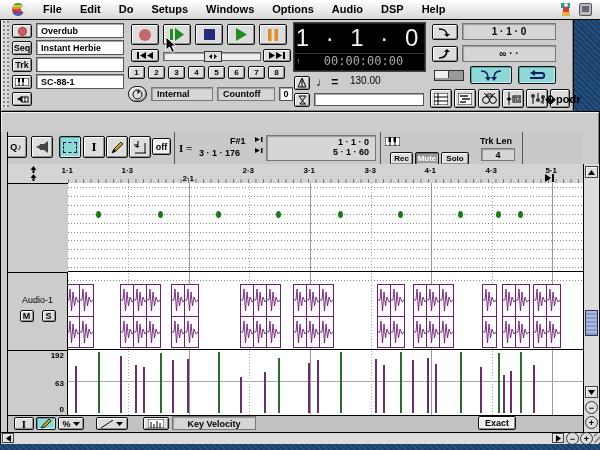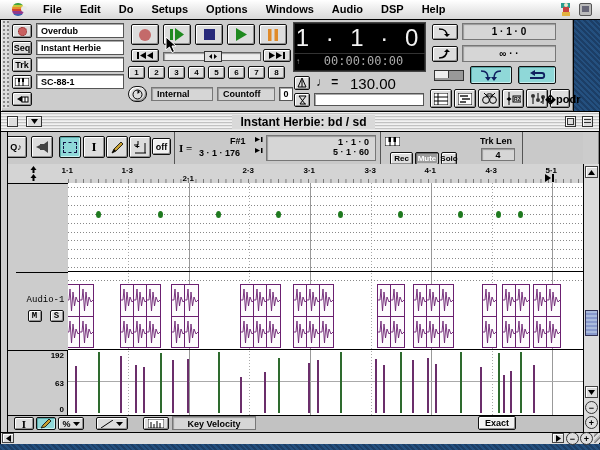--- a/index.html
+++ b/index.html
@@ -43,21 +43,21 @@
   .smalltext{font-size:9px;font-weight:bold;color:#000;}
   
   .ruler{left:1px;top:164px;width:582px;height:19px;background:#d4d4d4;border-bottom:1px solid #000;}
   .ruler-ticks{left:68px;top:174px;width:515px;height:9px;
     background:repeating-linear-gradient(to right,#777 0 1px,transparent 1px 7.5px);
     background-position:0 bottom;background-size:7.5px 4px;background-repeat:repeat-x;}
   .rlabel{position:absolute;top:1px;font-size:8px;font-weight:bold;color:#000;transform:translateX(-100%);padding-right:1px;}
   
   .namescol{left:8px;top:183px;width:60px;height:89px;background:#ececec;border-right:1px solid #000;box-sizing:border-box;overflow:hidden;}
   .trackname{height:8.9px;font-size:8px;line-height:8.9px;color:#000;padding-left:2px;white-space:nowrap;overflow:hidden;}
-  .audiopanel{left:16px;top:272px;width:60px;height:78px;background:#ccc;border-right:1px solid #000;border-top:1px solid #000;box-sizing:border-box;font-family:Liberation Mono, monospace;}
+  .audiopanel{left:8px;top:272px;width:60px;height:78px;background:#ccc;border-right:1px solid #000;border-top:1px solid #000;box-sizing:border-box;}
   .velpanel{left:8px;top:350px;width:60px;height:65px;background:#ccc;border-right:1px solid #000;border-top:1px solid #000;box-sizing:border-box;}
   .vlabel{position:absolute;right:3px;font-size:8px;font-weight:bold;color:#000;}
   .grid{left:68px;top:183px;width:515px;height:232px;background:#fff;overflow:hidden;}
   .gline{position:absolute;top:0;bottom:0;width:1px;}
   .dotline{position:absolute;height:1px;left:0;right:0;
     background:repeating-linear-gradient(to right,#888 0 1px,transparent 1px 3px);}
   .notedot{position:absolute;width:5px;height:7px;border-radius:50%;}
   .agroup{position:absolute;top:101px;height:64px;border:1px solid #6b2070;background:#fdfbfd;box-sizing:border-box;display:flex;}
   .acell{height:100%;border-right:1px solid #6b2070;box-sizing:border-box;display:flex;flex-direction:column;}
   .acell:last-child{border-right:none;}
@@ -81,22 +81,22 @@
 
 <div class="screen">
 
   <div class="abs menubar">
     <div class="apple"></div>
     <div id="menu-items" style="display:flex;">
         <span class="menu-item">File</span>
         <span class="menu-item">Edit</span>
         <span class="menu-item">Do</span>
         <span class="menu-item">Setups</span>
+        <span class="menu-item">Windows</span>
         <span class="menu-item">Options</span>
-        <span class="menu-item">Windows</span>
         <span class="menu-item">Audio</span>
         <span class="menu-item">DSP</span>
         <span class="menu-item">Help</span>
       </div>
     <div style="flex:1"></div>
     <div style="margin-right:6px;">
       <svg width="14" height="15">
           <rect x="2" y="1" width="9" height="5" fill="#2a9d8f"></rect>
           <rect x="4" y="5" width="6" height="6" fill="#c94040"></rect>
           <rect x="3" y="10" width="8" height="4" fill="#e3b341"></rect>
@@ -217,21 +217,21 @@
       <span style="flex:1;text-align:center;color:#aaa;font-size:12px;font-family:'DejaVu Sans Mono',monospace;">00:00:00:00</span>
     </div>
   </div>
   <div class="abs btn" style="left:294px;top:76px;width:16px;height:14px;">
     <svg width="10" height="10">
         <path d="M1,9 L5,0 L9,9 Z" fill="none" stroke="#000"></path>
         <line x1="5" y1="9" x2="5" y2="2" stroke="#000"></line>
       </svg>
   </div>
   <div class="abs" style="left:316px;top:75px;font-size:12px;font-weight:bold;color:#000;">♩ =</div>
-  <div class="abs" style="left:350px;top:75px;font-size:15px;color:#000;">130.00</div>
+  <div class="abs" style="left:350px;top:75px;font-size:10px;color:#000;">130.00</div>
   <div class="abs btn" style="left:294px;top:93px;width:16px;height:14px;">
     <svg width="9" height="10">
         <path d="M1,1 H8 L2,9 H8 M1,1 L7,9" stroke="#000" fill="none"></path>
       </svg>
   </div>
   <div class="abs field" style="left:314px;top:93px;width:110px;height:13px;"></div>
 
   <div class="abs btn" style="left:432px;top:24px;width:26px;height:16px;">
     <svg width="14" height="10">
         <path d="M1,2 C7,2 9,4 9,9" fill="none" stroke="#000" stroke-width="1.5"></path>
@@ -307,36 +307,20 @@
         <circle cx="13" cy="5" r="2" fill="#333"></circle>
         <line x1="13" y1="7" x2="13" y2="12" stroke="#000"></line>
       </svg>
   </div>
   <div class="abs btn" style="left:550px;top:89px;width:20px;height:19px;font-size:11px;">
     <span>♪�podr</span>
   </div>
 
   <div class="abs window"></div>
 
-  <div class="abs titlebar">
-    <div class="wbox" style="margin-left:6px;"></div>
-    <div class="wbox" style="margin-left:8px;width:16px;display:flex;align-items:center;justify-content:center;">
-      <svg width="7" height="5">
-          <path d="M0,0 L7,0 L3.5,5 Z" fill="#000"></path>
-        </svg>
-    </div>
-    <div style="flex:1;text-align:center;"><span class="titletext">Instant Herbie: bd / sd</span></div>
-    <div class="wbox" style="margin-right:6px;">
-        <div style="margin:1px;width:5px;height:5px;border:1px solid #333;"></div>
-      </div>
-    <div class="wbox" style="margin-right:6px;">
-        <div style="margin:2px 1px;height:1px;background:#333;"></div>
-        <div style="margin:1px;height:1px;background:#333;"></div>
-      </div>
-  </div>
 
   <div class="abs toolbar"></div>
   <div class="abs btn tb-btn" style="left:5px;">Q♪</div>
   <div class="abs btn tb-btn" style="left:31px;">
     <svg width="14" height="12">
         <rect x="5" y="3" width="4" height="6" fill="#444"></rect>
         <path d="M9,3 L13,0 V12 L9,9 Z" fill="#444"></path>
         <path d="M5,4 L1,6 L5,8 Z" fill="#444"></path>
       </svg>
   </div>
@@ -381,21 +365,21 @@
     <svg width="15" height="9">
         <rect x="0" y="0" width="15" height="9" fill="#fff" stroke="#000"></rect>
         <line x1="5" y1="0" x2="5" y2="9" stroke="#000"></line>
         <line x1="10" y1="0" x2="10" y2="9" stroke="#000"></line>
         <rect x="3.5" y="0" width="2.5" height="5" fill="#000"></rect>
         <rect x="8.5" y="0" width="2.5" height="5" fill="#000"></rect>
       </svg>
   </div>
   <div class="abs btn" style="left:390px;top:152px;width:23px;height:13px;font-size:8px;">Rec</div>
   <div class="abs btn pressed" style="left:415px;top:152px;width:24px;height:13px;font-size:8px;color:#fff;">Mute</div>
-  <div class="abs btn" style="left:441px;top:152px;width:16px;height:13px;font-size:8px;">Solo</div>
+  <div class="abs btn" style="left:441px;top:152px;width:28px;height:13px;font-size:8px;">Solo</div>
   <div class="abs smalltext" style="left:480px;top:136px;">Trk Len</div>
   <div class="abs sunkgray" style="left:481px;top:148px;width:34px;height:13px;text-align:center;font-size:9px;font-weight:bold;line-height:13px;">4</div>
   <div class="abs sep" style="left:522px;"></div>
 
   <div class="abs ruler"></div>
   <div id="ruler-labels">
       <div class="abs rlabel" style="left: 74px; top: 166px;">1·1</div>
       <div class="abs rlabel" style="left: 134px; top: 166px;">1·3</div>
       <div class="abs rlabel" style="left: 195px; top: 166px; margin-top: 8px;">2·1</div>
       <div class="abs rlabel" style="left: 255px; top: 166px;">2·3</div>

